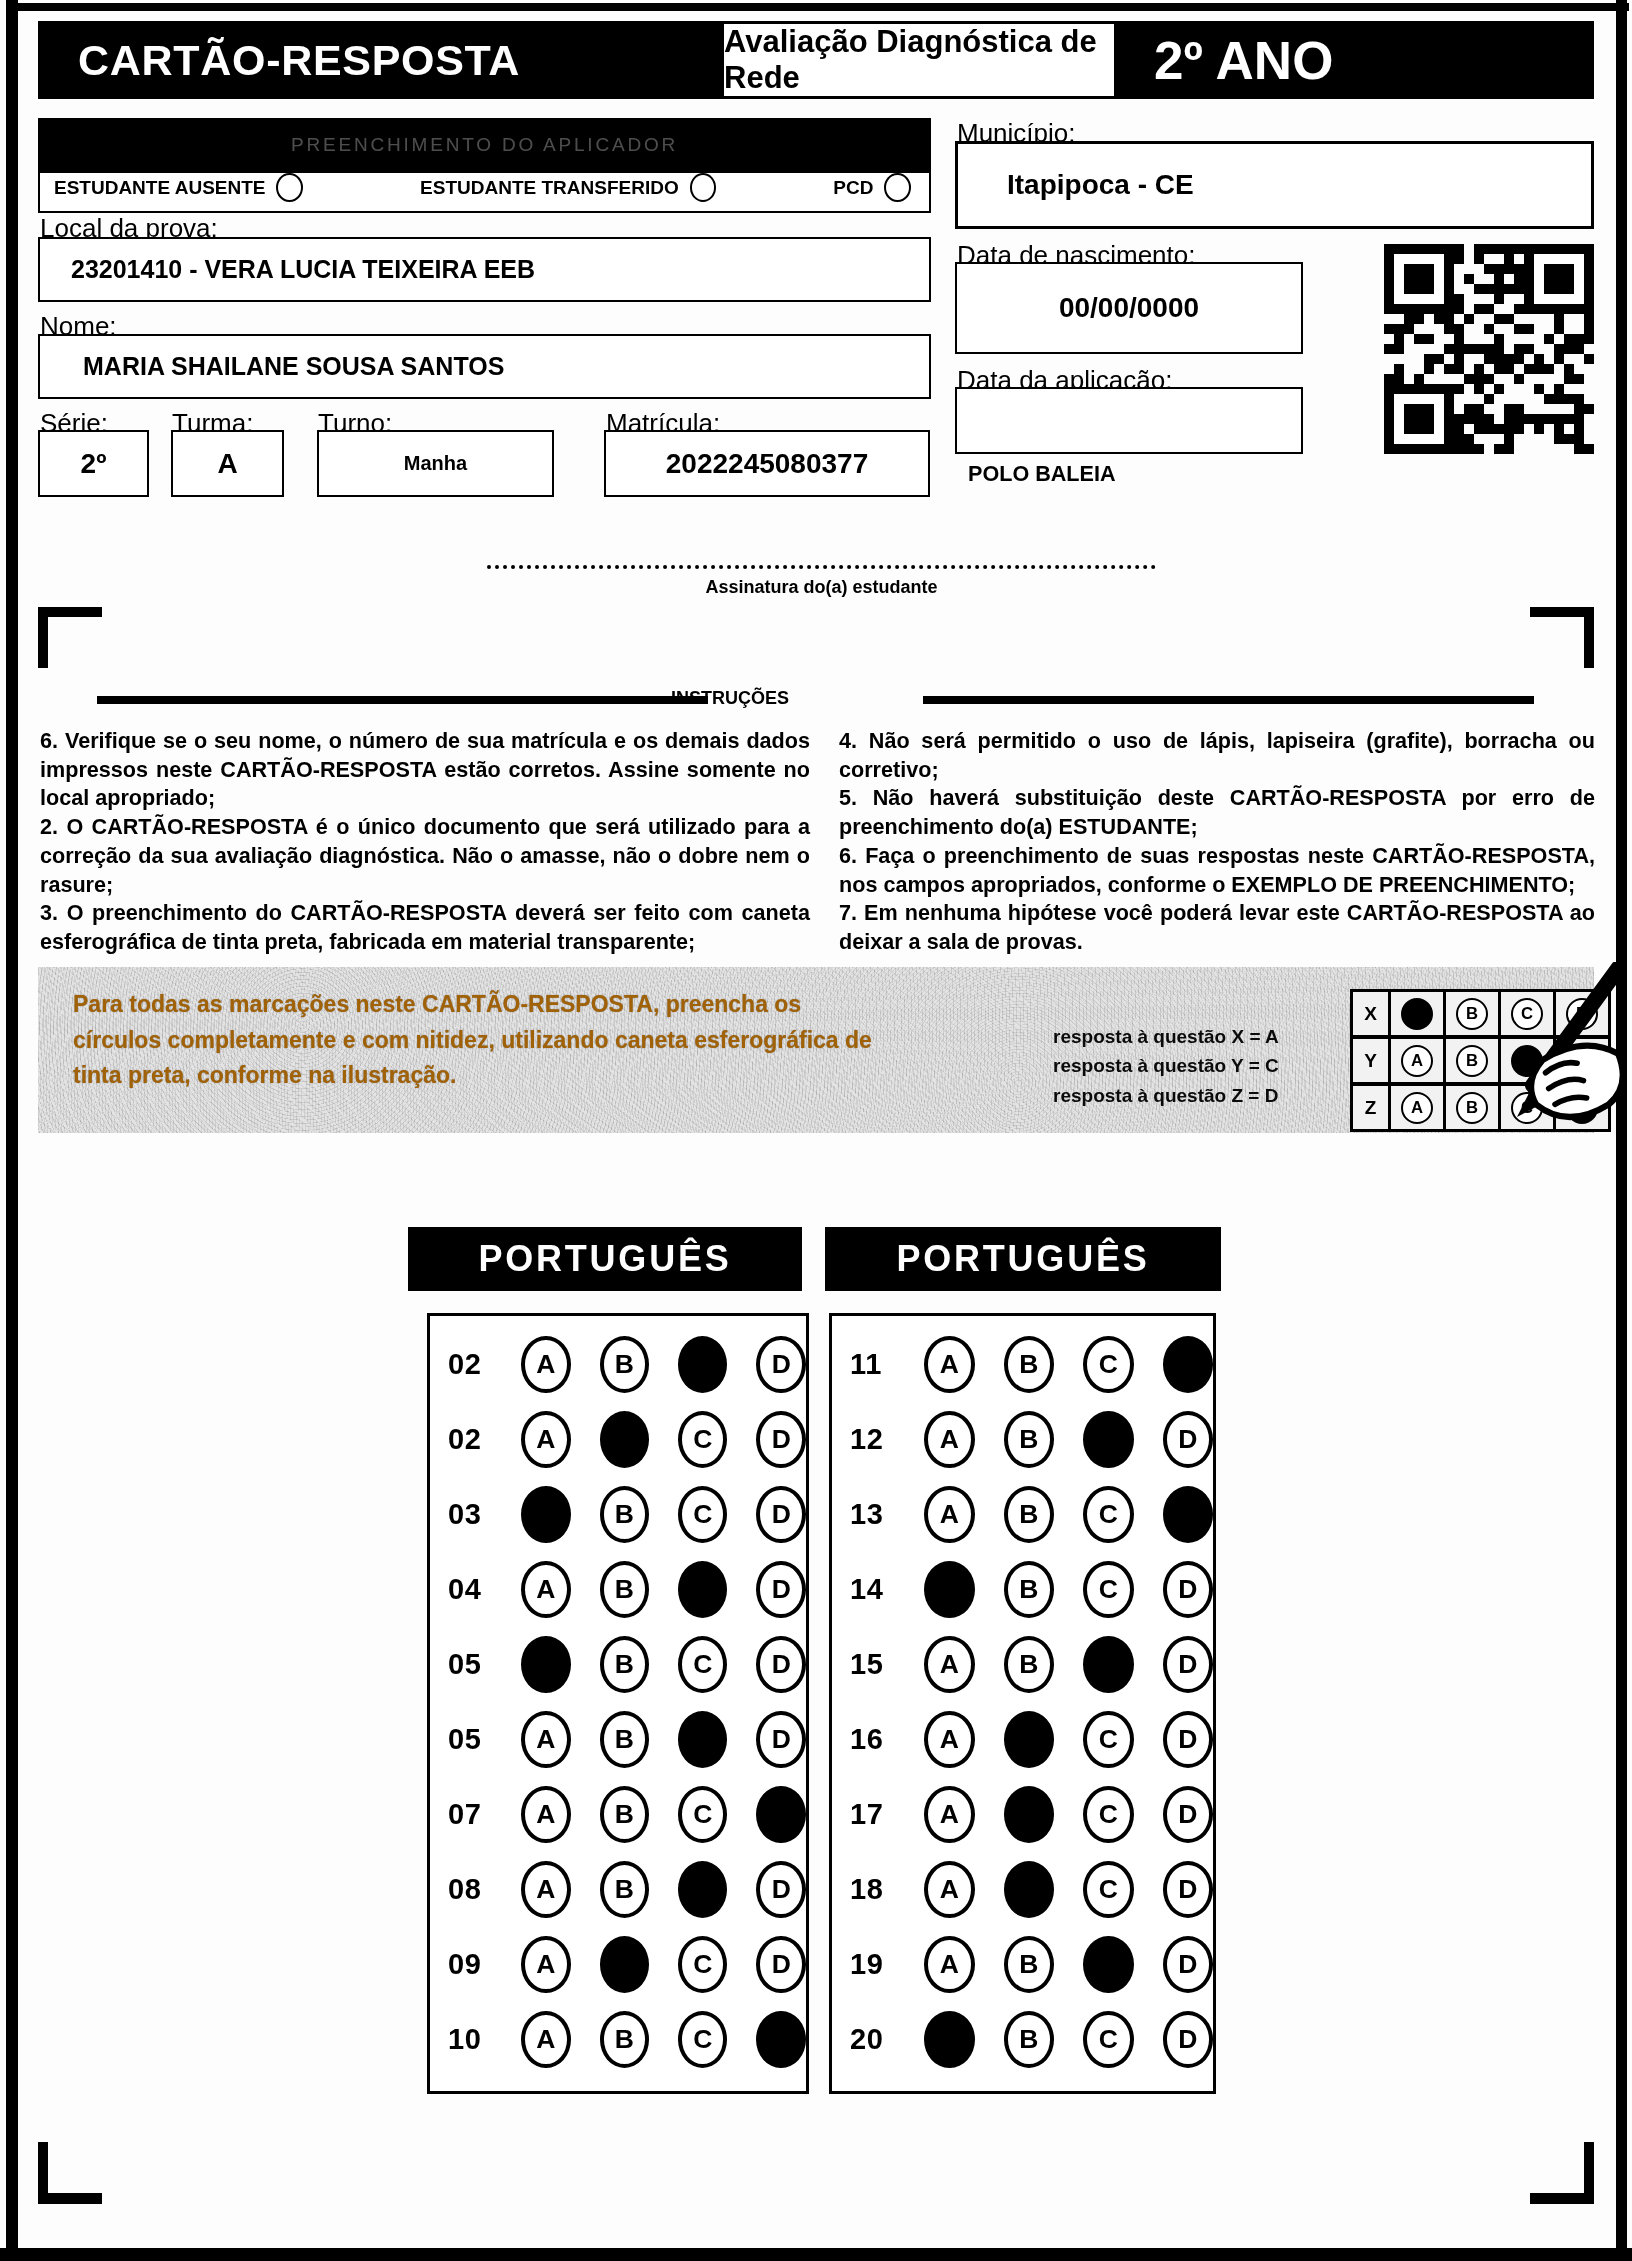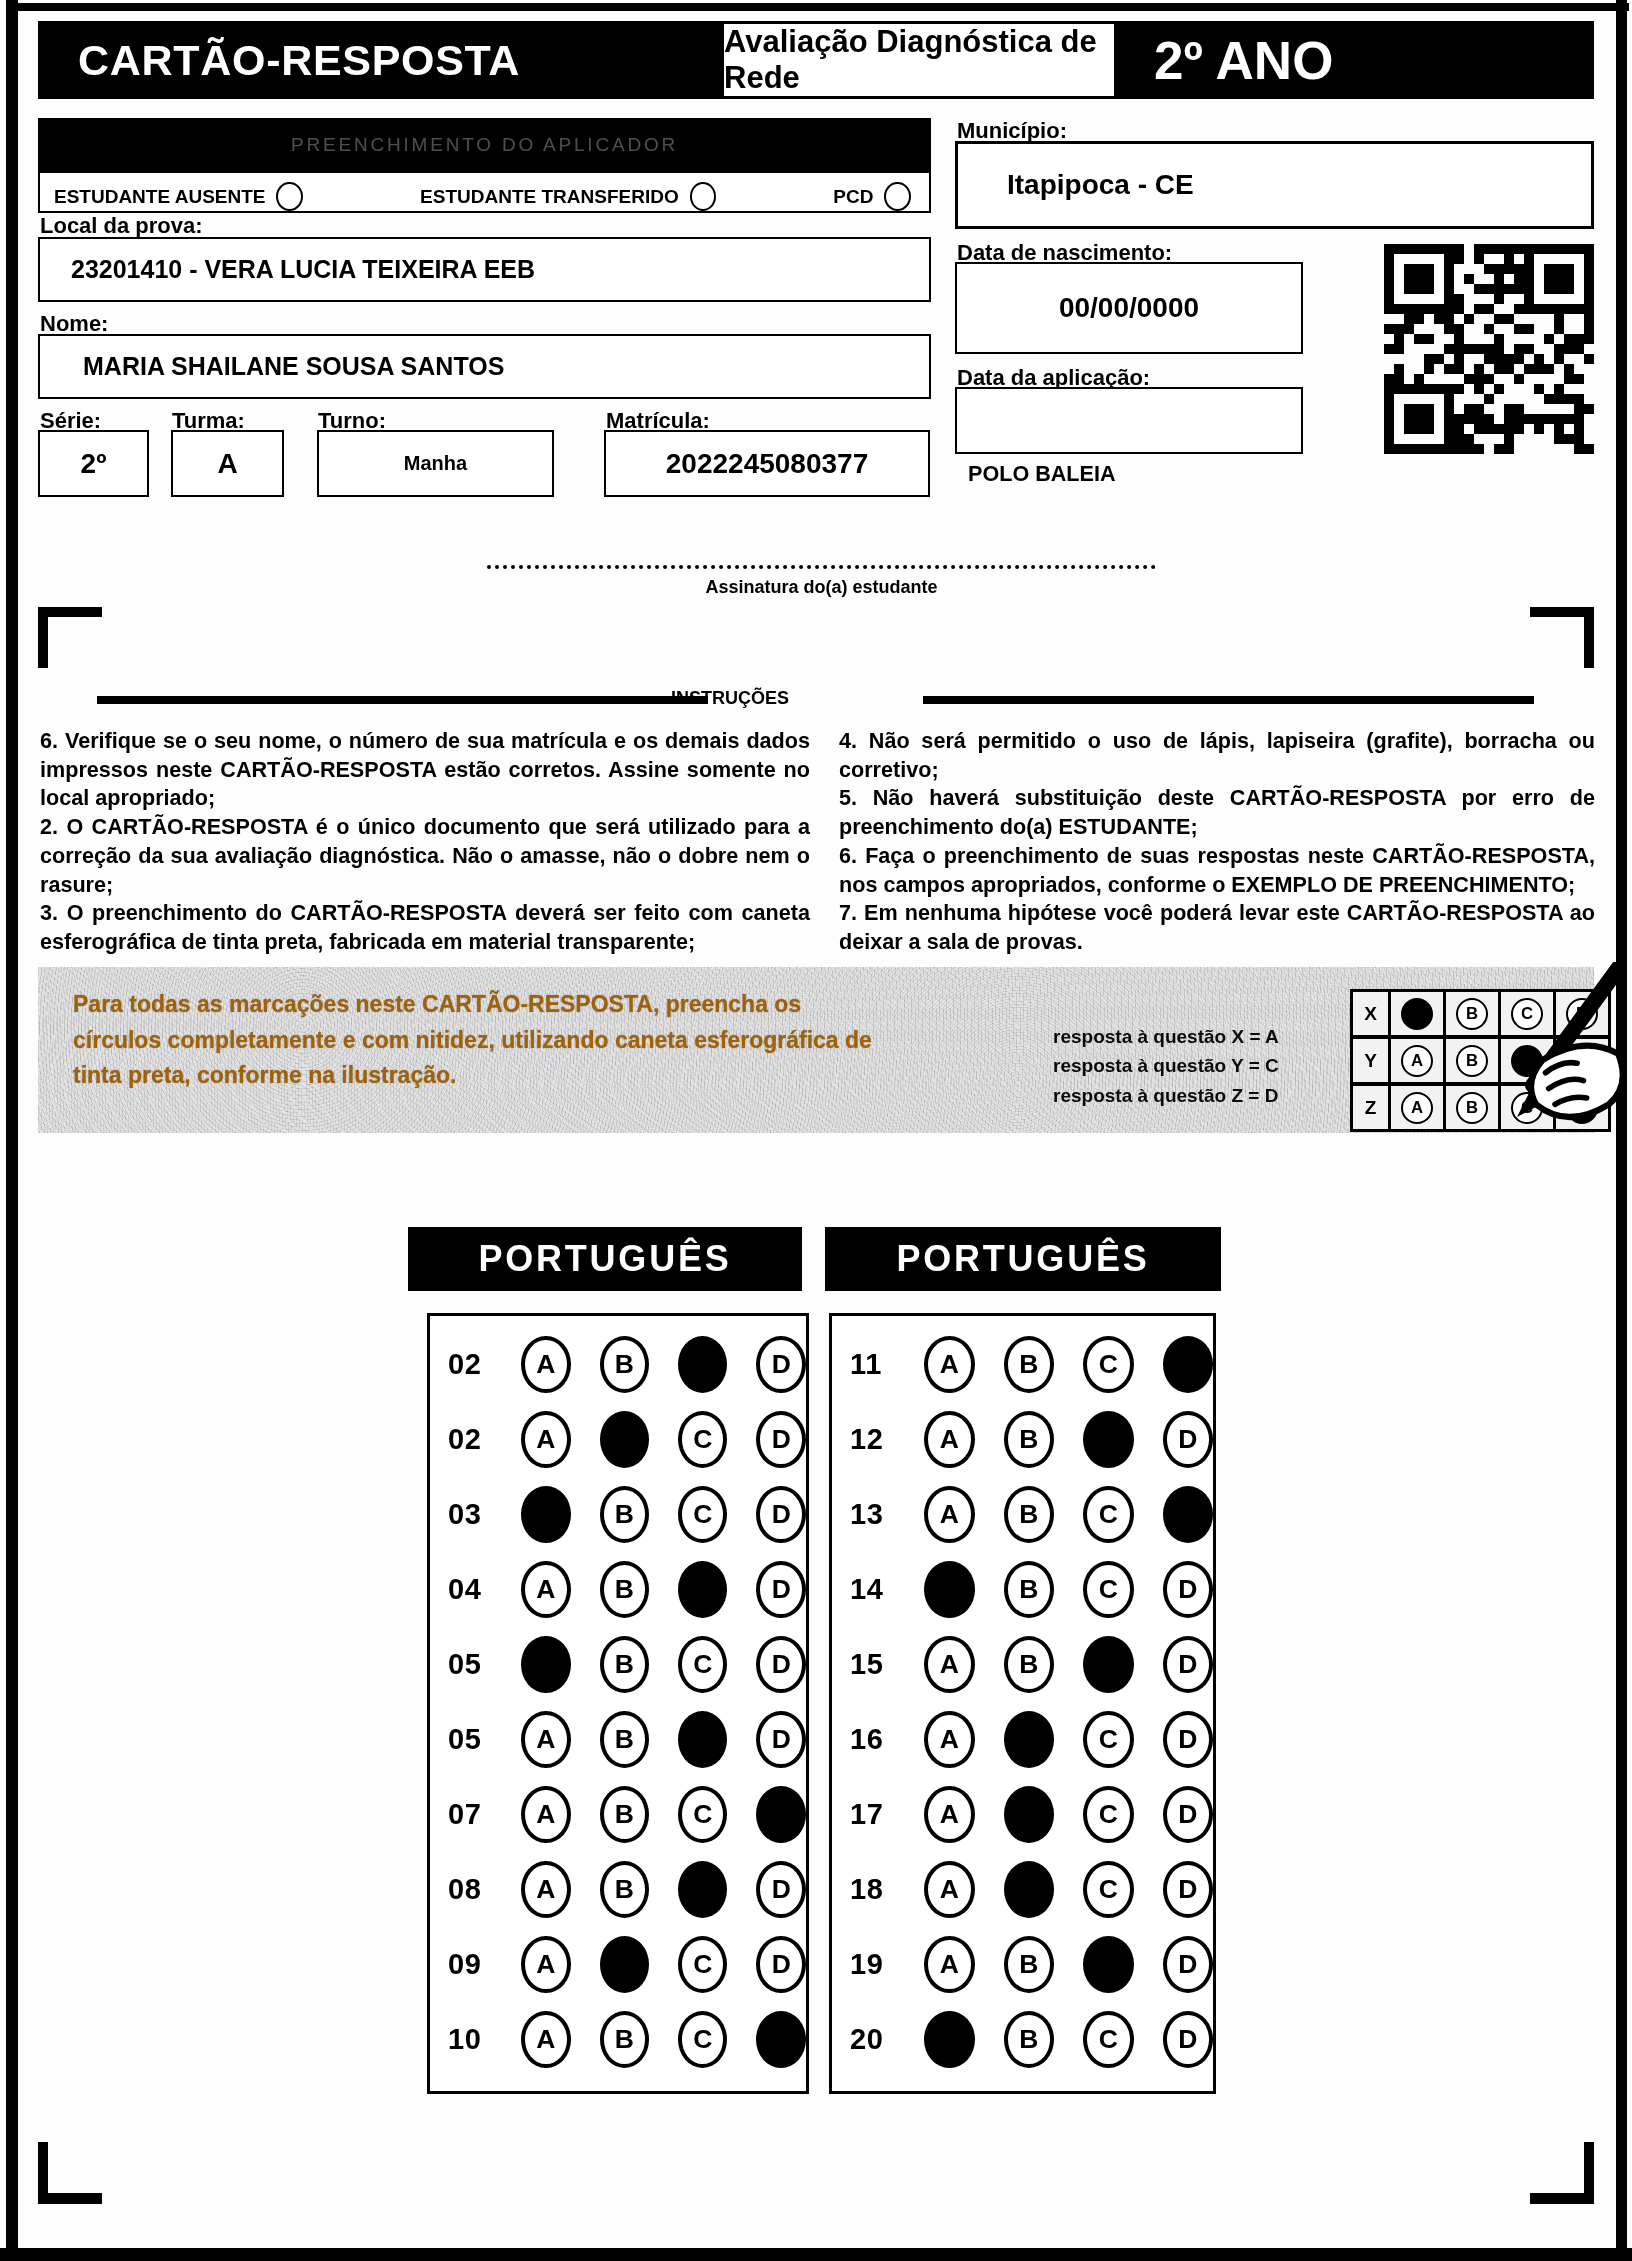--- a/index.html
+++ b/index.html
@@ -22,26 +22,26 @@
               justify-content:center;font-size:31px;font-weight:700;}
   .hdr-right{left:1114px;top:21px;width:481px;height:78px;color:#fff;font-size:53px;font-weight:700;
              display:flex;align-items:center;padding-left:40px;box-sizing:border-box;}
 
   
   .applicator-bar{left:38px;top:118px;width:893px;height:53px;background:#000;display:flex;
                   align-items:center;justify-content:center;}
   .applicator-bar span{color:rgba(255,255,255,.30);font-size:19px;font-weight:400;letter-spacing:2.8px;
                        filter:blur(0.4px);}
   .status-box{left:38px;top:171px;width:893px;height:42px;border:2.1px solid #000;box-sizing:border-box;
-              display:flex;align-items:flex-end;justify-content:space-between;padding:0 18px 0 14px;background:#fff;}
+              display:flex;align-items:flex-start;justify-content:space-between;padding:0 18px 0 14px;background:#fff;}
   .status-item{display:flex;align-items:center;gap:11px;}
   .status-label{font-size:19px;font-weight:600;}
   .status-circle{width:26.5px;height:29px;border:2.8px solid #000;border-radius:50%;box-sizing:border-box;background:#fff;}
 
-  .field-label{font-size:22px;font-weight:700;}
+  .field-label{font-size:26px;font-weight:400;}
   .vbox{border:2.8px solid #000;box-sizing:border-box;background:#fff;font-weight:700;display:flex;align-items:center;}
 
   .lbl-local{left:40px;top:213px;}
   .box-local{left:38px;top:237px;width:893px;height:65px;font-size:25px;padding-left:31px;}
   .lbl-nome{left:40px;top:311px;}
   .box-nome{left:38px;top:334px;width:893px;height:65px;font-size:25px;padding-left:43px;}
 
   .lbl-serie{left:40px;top:408px;}     .box-serie{left:38px;top:430px;width:111px;height:67px;font-size:28px;justify-content:center;}
   .lbl-turma{left:172px;top:408px;}    .box-turma{left:171px;top:430px;width:113px;height:67px;font-size:28px;justify-content:center;}
   .lbl-turno{left:318px;top:408px;}    .box-turno{left:317px;top:430px;width:237px;height:67px;font-size:20px;justify-content:center;}

